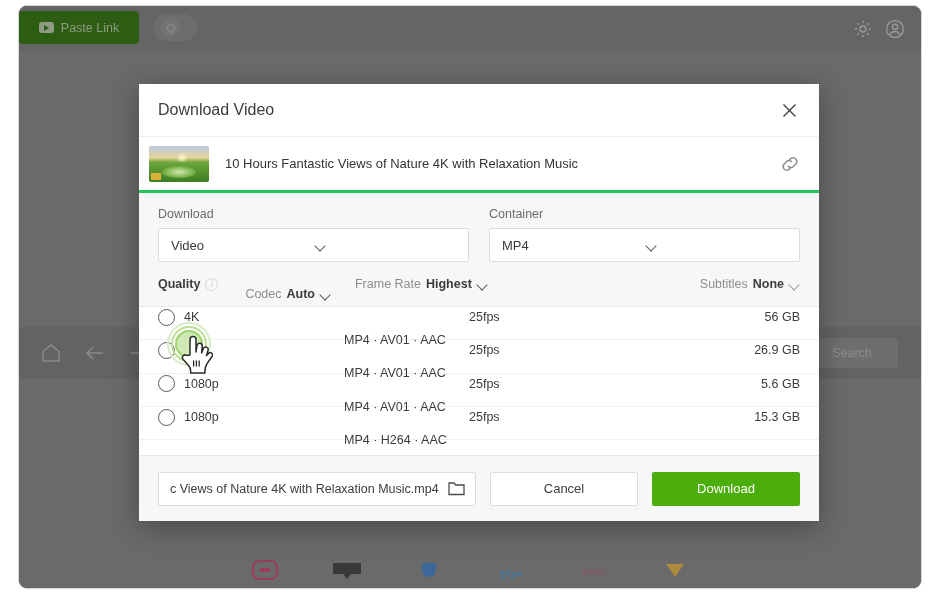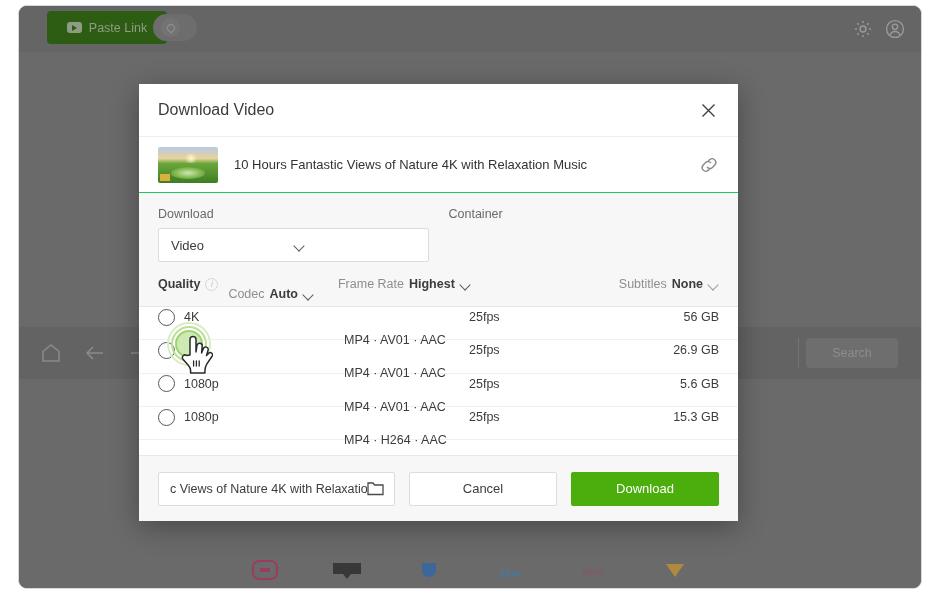--- a/index.html
+++ b/index.html
@@ -30,21 +30,20 @@
   #paste-link-btn {
     position: absolute; left: 0px; top: 5px;
     width: 120px; height: 33px;
     background: #2d5c13;
     border-radius: 4px;
     display: flex; align-items: center; justify-content: center;
     gap: 7px;
     color: #8e9c85;
     font-size: 12.5px;
     cursor: pointer;
-    margin-left: 28px;
   }
   #yt-icon {
     width: 15px; height: 11px;
     background: #8e9c85;
     border-radius: 3px;
     position: relative;
     flex: none;
   }
   #yt-icon::after {
     content: "";
@@ -125,21 +124,21 @@
 
   
   #modal-overlay {
     position: absolute; left: 0; top: 0;
     width: 100%; height: 100%;
     pointer-events: none;
   }
   #modal {
     position: absolute;
     left: 120px; top: 78px;
-    width: 599px; height: 437px;
+    width: 680px; height: 437px;
     background: #fff;
     box-shadow: 0 6px 26px rgba(0,0,0,0.32);
     display: flex; flex-direction: column;
     pointer-events: auto;
   }
 
   
   #modal-header {
     height: 53px;
     display: flex; align-items: center;
@@ -156,22 +155,22 @@
     width: 24px; height: 24px;
     color: #3f3f3f;
     cursor: pointer;
     display: flex; align-items: center; justify-content: center;
   }
 
   
   #video-info {
     height: 56px;
     display: flex; align-items: center;
-    padding: 0 18px 0 19px;
-    border-bottom: 1px solid #22c55e;
+    padding: 0 18px 0 10px;
+    border-bottom: 3px solid #22c55e;
     flex: none;
   }
   #thumb {
     width: 60px; height: 36px;
     border-radius: 2px;
     flex: none;
     overflow: hidden;
     position: relative;
     background: linear-gradient(to bottom, #b9c9e6 0%, #e8d39a 32%, #6aa63a 46%, #3e7d25 100%);
   }
@@ -262,21 +261,21 @@
     font-size: 12.5px;
   }
   .meta-item {
     display: flex; align-items: center;
     gap: 5px;
     cursor: pointer;
   }
   .meta-name { color: #8e8e8e; }
   .meta-name.dark { color: #3c3c3c; font-weight: bold; }
   .meta-value { color: #3c3c3c; font-weight: bold; }
-  #quality-item { margin-right: 10px; }
+  #quality-item { margin-right: 27px; }
   #codec-item { margin-right: 24px; margin-top: 20px; }
   #info-icon {
     width: 13px; height: 13px;
     border: 1px solid #d6d6d6;
     border-radius: 50%;
     color: #c8c8c8;
     font-size: 9px;
     display: flex; align-items: center; justify-content: center;
     font-style: italic;
   }
@@ -501,20 +500,24 @@
         <div id="selects-row">
           <div class="select-group">
             <div class="select-label">Download</div>
             <div class="select-box">
               <span>Video</span>
               <span class="chev"></span>
             </div>
           </div>
           <div class="select-group">
             <div class="select-label">Container</div>
+            <div class="select-box">
+              <span>MP4</span>
+              <span class="chev"></span>
+            </div>
           </div>
         </div>
 
         <div id="meta-row">
 
           <div class="meta-item" id="quality-item">
             <span class="meta-name dark">Quality</span>
             <span id="info-icon">i</span>
           </div>
 

